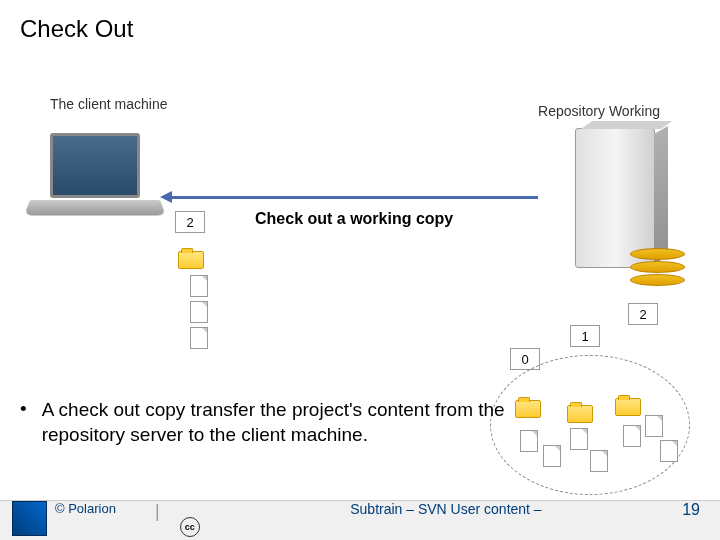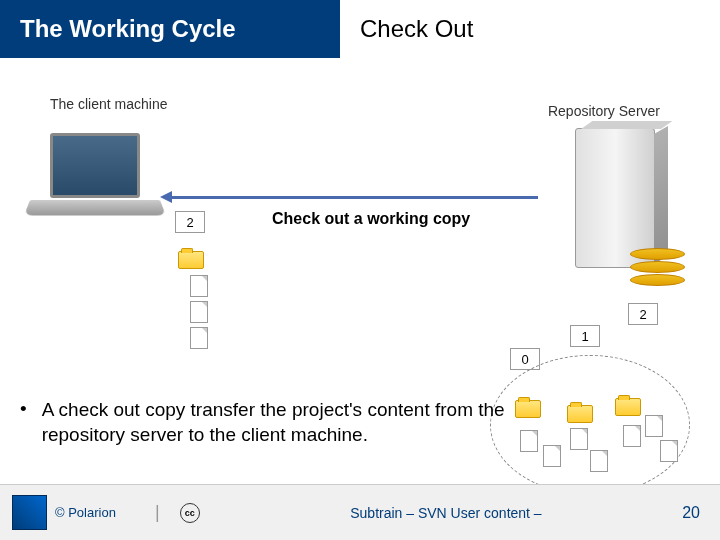--- a/index.html
+++ b/index.html
@@ -18,21 +18,21 @@
 .server{position:absolute;right:50px;top:70px;width:95px;height:150px}
 .server-box{width:80px;height:140px;background:linear-gradient(90deg,#e0e0e0,#f5f5f5,#d0d0d0);border:1px solid #999;border-radius:3px;position:relative}
 .server-box::before{content:'';position:absolute;right:-14px;top:5px;width:14px;height:130px;background:linear-gradient(#b0b0b0,#909090);transform:skewY(-30deg);transform-origin:left}
 .server-box::after{content:'';position:absolute;top:-8px;left:5px;width:80px;height:8px;background:#d0d0d0;transform:skewX(-55deg);transform-origin:bottom}
 .server-disks{position:absolute;right:35px;top:190px;display:flex;flex-direction:column;gap:1px}
 .disk{width:55px;height:12px;background:linear-gradient(#f0c020,#e0a000);border-radius:50%;border:1px solid #c08000}
 .arrow{position:absolute;left:168px;top:138px;width:370px;height:3px;background:#4a6ab0}
 .arrow::before{content:'';position:absolute;left:-8px;top:-5px;border-right:12px solid #4a6ab0;border-top:6px solid transparent;border-bottom:6px solid transparent}
 .rev-badge{position:absolute;width:30px;height:22px;background:#fff;border:1px solid #999;display:flex;align-items:center;justify-content:center;font-size:13px}
 .rev-2a{left:175px;top:153px}
-.arrow-label{position:absolute;left:272px;top:152px;font-size:16px;font-weight:bold}
+.arrow-label{position:absolute;left:255px;top:152px;font-size:16px;font-weight:bold}
 .folder-tree{position:absolute}
 .folder{width:26px;height:18px;background:linear-gradient(#ffe680,#ffcc33);border:1px solid #cc9900;border-radius:2px;position:relative}
 .folder::before{content:'';position:absolute;top:-4px;left:2px;width:10px;height:4px;background:#ffcc33;border:1px solid #cc9900;border-bottom:none;border-radius:2px 2px 0 0}
 .file{width:18px;height:22px;background:#fff;border:1px solid #999;position:relative}
 .file::before{content:'';position:absolute;top:0;right:0;border-left:5px solid transparent;border-top:5px solid #ccc}
 .tree-client{left:178px;top:193px}
 .tree-client .folder{margin-bottom:6px}
 .tree-client .file{margin-left:12px;margin-bottom:4px}
 .rev-1{right:120px;top:267px}
 .rev-0{right:180px;top:290px}
@@ -46,43 +46,40 @@
 .f3{left:110px;top:28px}
 .fl1{left:15px;top:60px}
 .fl2{left:38px;top:75px}
 .fl3{left:65px;top:58px}
 .fl4{left:85px;top:80px}
 .fl5{left:118px;top:55px}
 .fl6{left:140px;top:45px}
 .fl7{left:155px;top:70px}
 .bullet{position:absolute;left:20px;top:340px;font-size:19px;color:#000;display:flex;gap:15px;max-width:520px}
 .bullet-text{line-height:1.3}
-.footer{position:absolute;bottom:0;left:0;right:0;height:56px;background:#f0f0f0;border-top:1px solid #ccc;display:flex;align-items:center;padding:0 12px;overflow:hidden}
+.footer{position:absolute;bottom:0;left:0;right:0;height:40px;background:#f0f0f0;border-top:1px solid #ccc;display:flex;padding:0 12px;overflow:hidden}
 .logo{width:35px;height:35px;background:linear-gradient(45deg,#003d7a,#0066cc);margin-right:8px;border:1px solid #002a5a}
 .copyright{font-size:13px;color:#003d7a;flex:0 0 auto;min-width:90px}
 .sep{color:#999;margin:0 10px;font-size:18px}
 .cc{width:20px;height:20px;border:1.5px solid #333;border-radius:50%;display:flex;align-items:center;justify-content:center;font-size:9px;font-weight:bold;margin:16px 10px}
 .footer-title{font-size:14px;color:#003d7a;flex:1;text-align:center}
 .page-num{font-size:16px;color:#003d7a;margin-left:auto;padding-right:8px}
 </style>
 </head>
 <body>
 
 <div class="header">
-  <div class="header-left">
-    <h1>The Working Cycle</h1>
-  </div>
   <div class="header-right">
     <h1>Check Out</h1>
   </div>
 </div>
 
 <div class="content">
   <div class="label-client">The client machine</div>
-  <div class="label-server">Repository Server</div>
+  <div class="label-server">Repository Working</div>
 
   <div class="laptop">
     <div class="laptop-screen"></div>
     <div class="laptop-base"></div>
   </div>
 
   <div class="server">
     <div class="server-box"></div>
   </div>
   <div class="server-disks">
@@ -125,14 +122,14 @@
     <span class="bullet-text">A check out copy transfer the project's content from the repository server to the client machine.</span>
   </div>
 </div>
 
 <div class="footer">
   <div class="logo"></div>
   <span class="copyright">© Polarion</span>
   <span class="sep">|</span>
   <span class="cc">cc</span>
   <span class="footer-title">Subtrain – SVN User content –</span>
-  <span class="page-num">20</span>
+  <span class="page-num">19</span>
 </div>
 
 </body></html>

